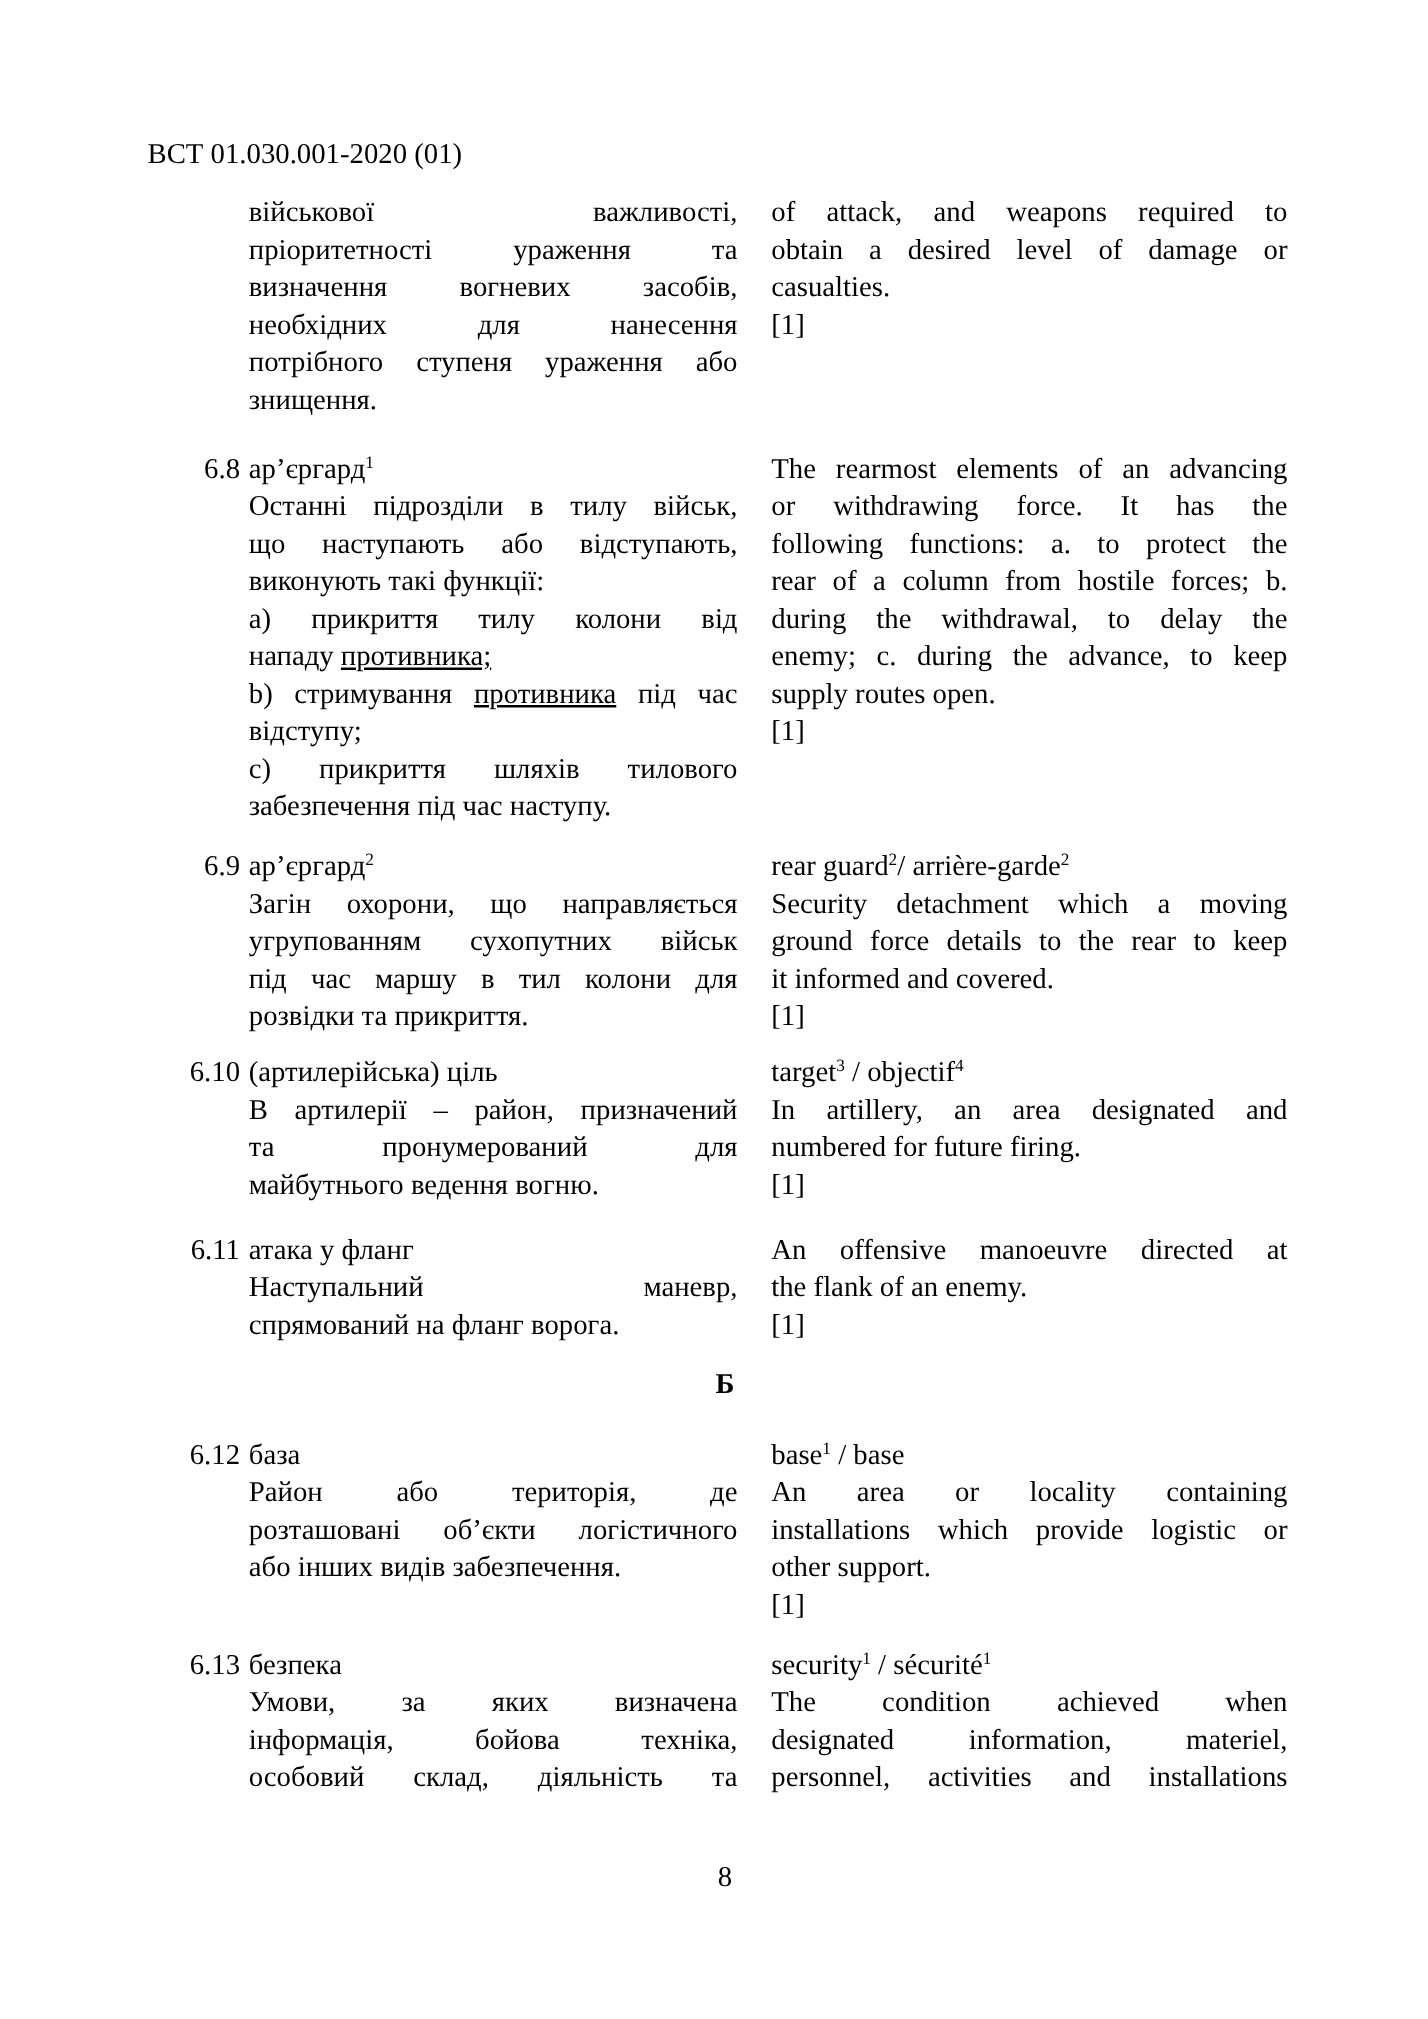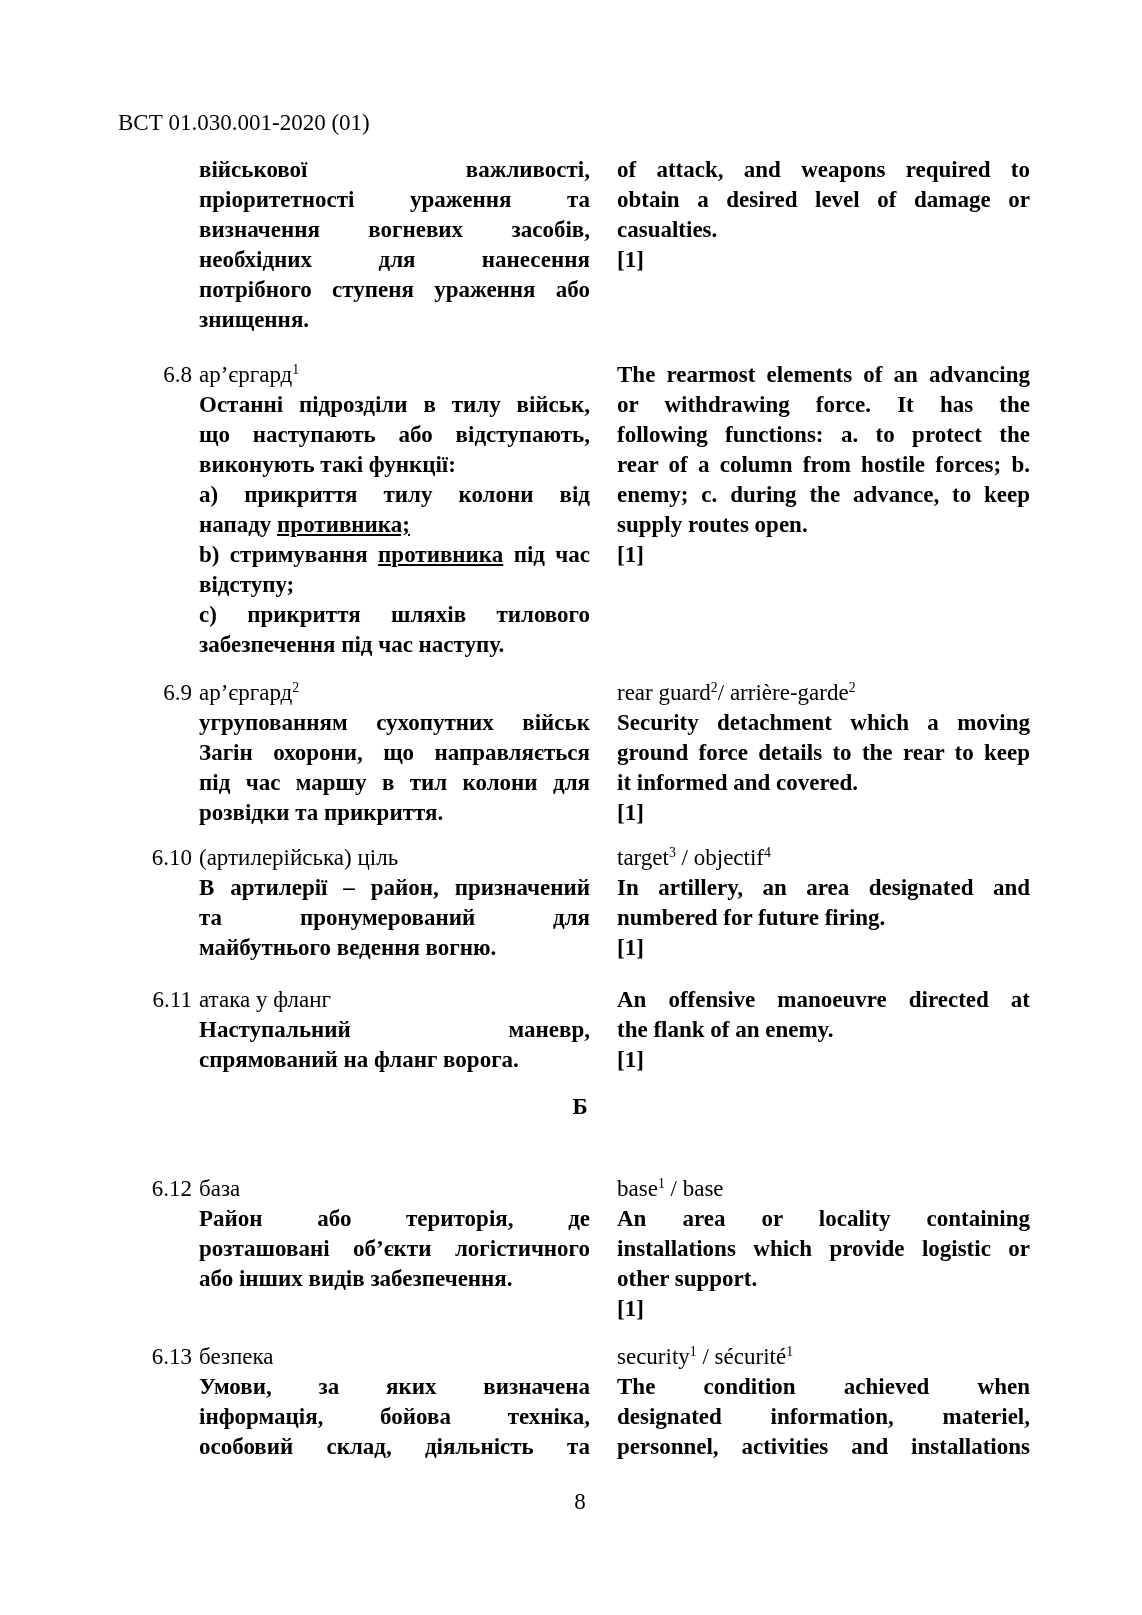--- a/index.html
+++ b/index.html
@@ -11,26 +11,26 @@
   }
   .header { position:absolute; top:108px; left:118px; white-space:nowrap; }
   .content { position:absolute; top:155px; left:130px; width:900px; }
   .block { display:flex; align-items:flex-start; }
   .block.heading { display:block; text-align:center; font-weight:bold; }
   .content > .block + .block { margin-top:18px; }
   .content > .block:nth-child(2) { margin-top:25px;justify-content:flex-end; }
   .content > .block:nth-child(4) { margin-top:15px; }
   .content > .block:nth-child(5) { margin-top:22px; }
   .content > .block:nth-child(6) { margin-top:17px; }
-  .content > .block:nth-child(7) { margin-top:52px; }
+  .content > .block:nth-child(7) { margin-top:27px; }
   .num { flex:0 0 62px; text-align:right; }
   .col { box-sizing:border-box; }
   .col.left  { flex:0 0 398px; padding-left:7px; }
   .col.right { flex:0 0 413px; margin-left:27px; }
-  .para { margin:0;font-weight:bold; }
+  .para { margin:0; }
   .line { text-align:justify; text-align-last:justify; }
   .line.last { text-align-last:left; }
   .line.term { font-weight:normal; text-align:left; text-align-last:left; }
   .u { text-decoration:underline; }
   sup.sup { font-size:0.6em; line-height:0; position:relative; top:-0.55em; vertical-align:baseline; }
   .pagenum { position:absolute; top:1487px; left:130px; width:900px; text-align:center; }
 </style>
 </head>
 <body>
 
@@ -81,35 +81,36 @@
             <div class="line"><span>c) прикриття шляхів тилового</span></div>
             <div class="line last"><span>забезпечення під час наступу.</span></div>
           </div>
         </div>
         <div class="col right">
           <div class="para">
             <div class="line"><span>The rearmost elements of an advancing</span></div>
             <div class="line"><span>or withdrawing force. It has the</span></div>
             <div class="line"><span>following functions: a. to protect the</span></div>
             <div class="line"><span>rear of a column from hostile forces; b.</span></div>
+            <div class="line"><span>during the withdrawal, to delay the</span></div>
             <div class="line"><span>enemy; c. during the advance, to keep</span></div>
             <div class="line last"><span>supply routes open.</span></div>
           </div>
           <div class="para">
             <div class="line last"><span>[1]</span></div>
           </div>
         </div>
       </div>
       <div class="block entry">
         <div class="num">6.9</div>
         <div class="col left">
           <div class="line term"><span>ар’єргард</span><sup class="sup">2</sup></div>
           <div class="para">
+            <div class="line"><span>Загін охорони, що направляється</span></div>
             <div class="line"><span>угрупованням сухопутних військ</span></div>
-            <div class="line"><span>Загін охорони, що направляється</span></div>
             <div class="line"><span>під час маршу в тил колони для</span></div>
             <div class="line last"><span>розвідки та прикриття.</span></div>
           </div>
         </div>
         <div class="col right">
           <div class="line term"><span>rear guard</span><sup class="sup">2</sup><span>/ arrière-garde</span><sup class="sup">2</sup></div>
           <div class="para">
             <div class="line"><span>Security detachment which a moving</span></div>
             <div class="line"><span>ground force details to the rear to keep</span></div>
             <div class="line last"><span>it informed and covered.</span></div>

